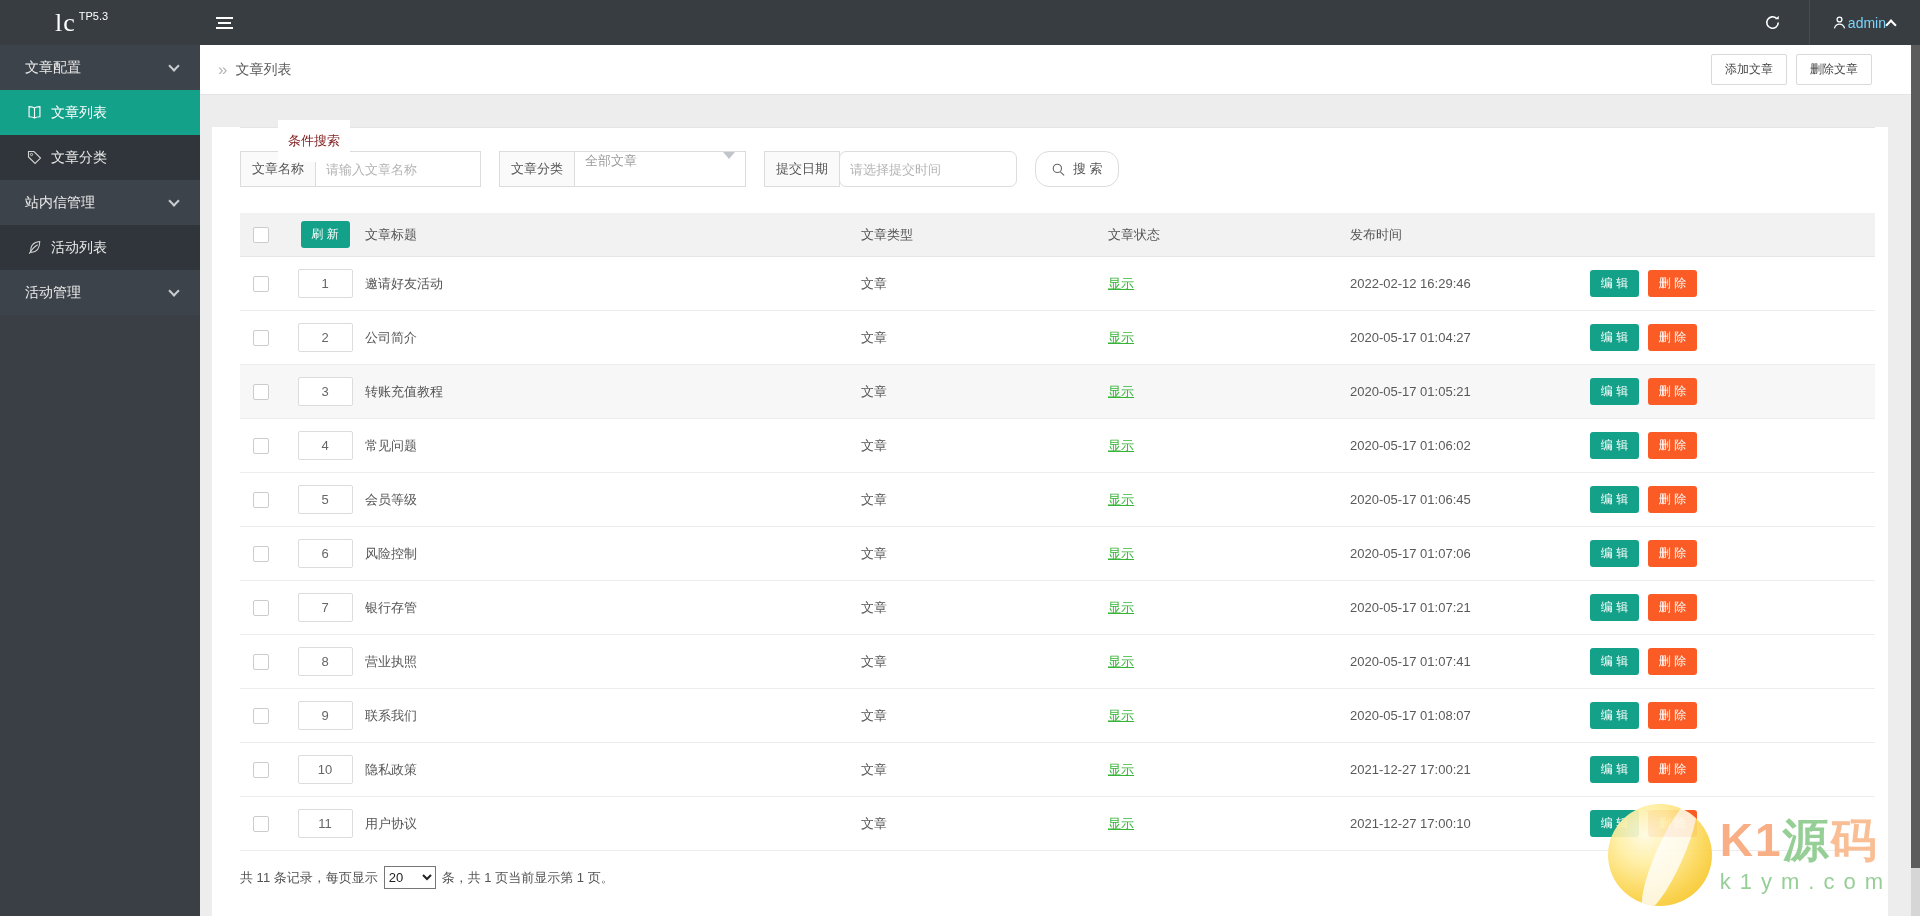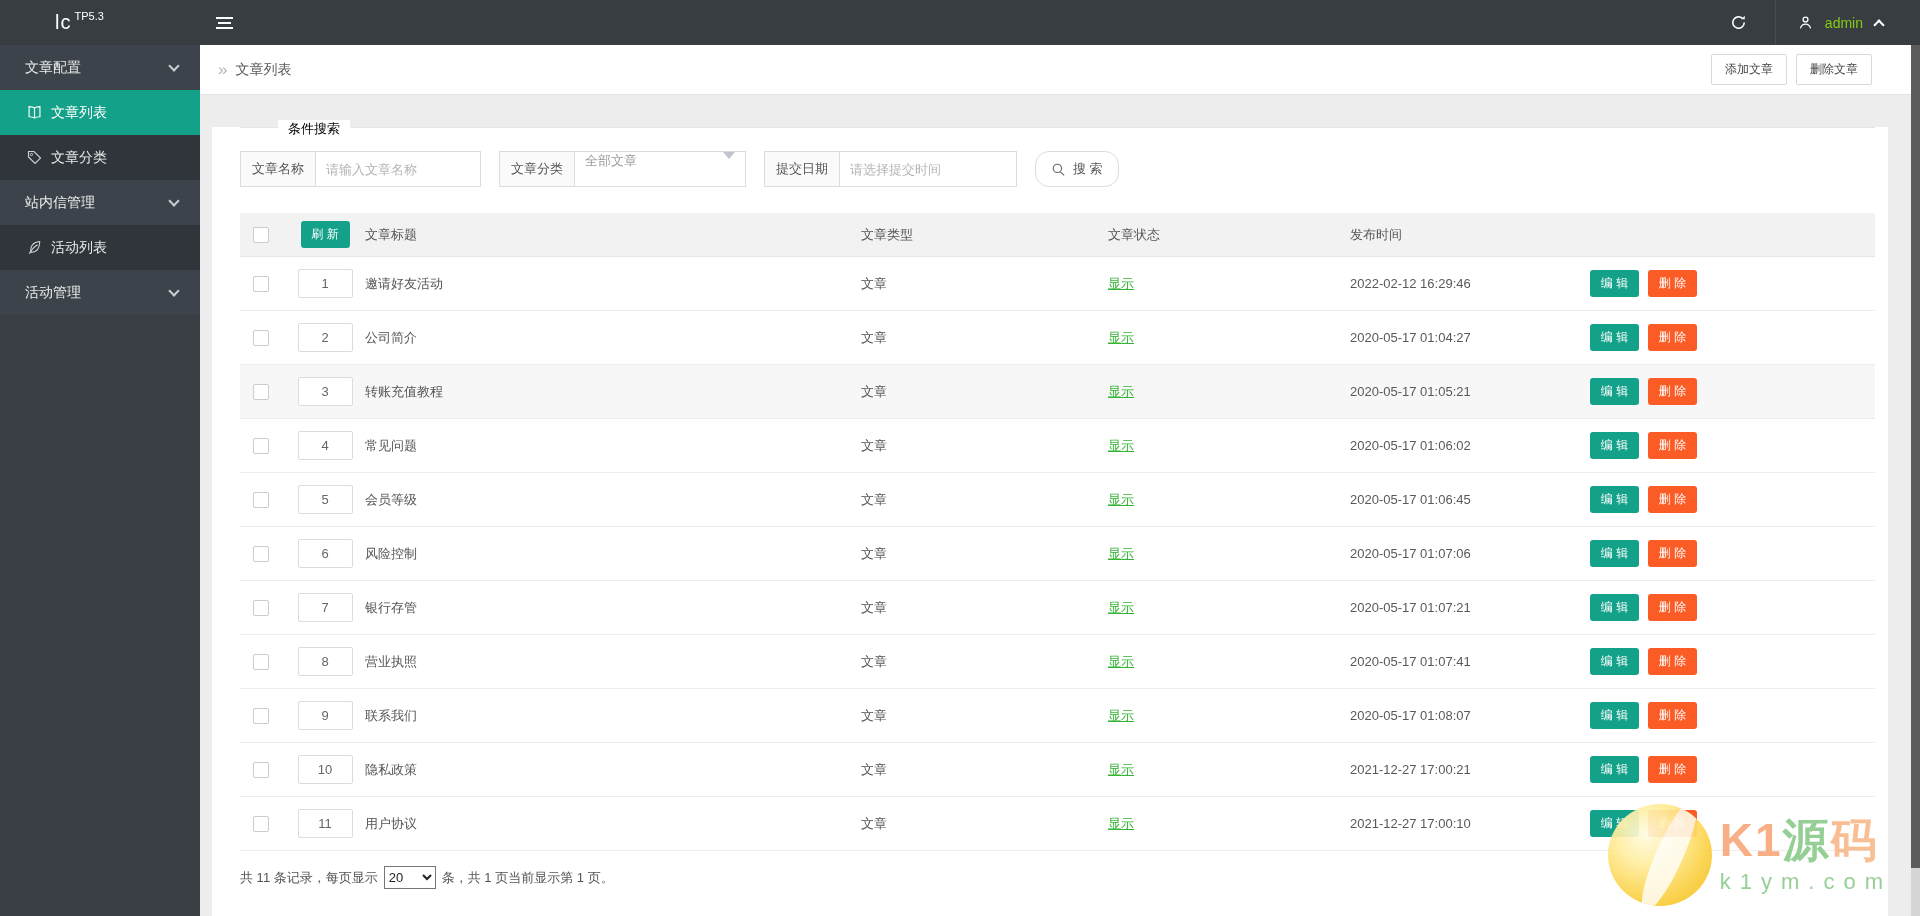--- a/index.html
+++ b/index.html
@@ -2,31 +2,31 @@
 <html><head>
 <meta charset="utf-8">
 <style>
   * { margin:0; padding:0; box-sizing:border-box; }
   html,body { width:1920px; height:916px; overflow:hidden; }
   body { font-family:"Liberation Sans","DejaVu Sans",sans-serif; background:#ededed; position:relative; }
 
   
   .topbar { position:absolute; top:0; left:0; width:1920px; height:45px; background:#373d41; display:flex; align-items:stretch; z-index:30; }
   .logo { width:200px; display:flex; align-items:center; padding-left:55px; color:#fff; }
-  .logo-main { font-size:20px; font-weight:400; letter-spacing:1px; }
+  .logo-main { font-size:26px; font-weight:400; letter-spacing:1px;font-family:Liberation Serif, serif; }
   .logo-sup { font-size:11px; margin-left:3px; margin-top:-14px; }
   .hamburger { width:48px; display:flex; flex-direction:column; justify-content:center; align-items:center; gap:3px; cursor:pointer; margin-right:10px; }
   .hamburger i { display:block; width:17px; height:2px; background:#fff; }
   .hamburger i:nth-child(2){ width:13px; }
   .nav-menu { display:flex; align-items:stretch; }
   .nav-item { display:flex; align-items:center; padding:0 19px; color:#f2f2f2; font-size:14px; cursor:pointer; }
   .nav-item.active { background:#14a189; }
   .topbar-right { margin-left:auto; display:flex; align-items:stretch; }
   .refresh-btn { display:flex; align-items:center; padding:0 28px; cursor:pointer; }
-  .user-box { display:flex; align-items:center; gap:12px; padding:0 37px 0 22px; border-left:1px solid #454c51; color:#84cc16; font-size:14px; cursor:pointer; }
+  .user-box { display:flex; align-items:center; gap:1px; padding:0 25px 0 22px; border-left:1px solid #454c51; color:#7dd3fc; font-size:14px; cursor:pointer; }
 
   
   .chev { display:inline-block; width:8px; height:8px; border-right:2px solid #c9cdd1; border-bottom:2px solid #c9cdd1; }
   .chev.down { transform:rotate(45deg); margin-top:-4px; }
   .chev.up { transform:rotate(-135deg); margin-top:4px; border-color:#fff; }
 
   
   .sidebar { position:absolute; top:45px; left:0; width:200px; height:871px; background:#393f45; z-index:20; }
   .side-item { height:45px; display:flex; align-items:center; padding:0 20px 0 25px; color:#ebebeb; font-size:14px; cursor:pointer; position:relative; }
   .side-item.group { background:#3d434a; }
@@ -40,21 +40,21 @@
   .crumbbar { height:50px; background:#fff; display:flex; align-items:center; padding:0 48px 0 18px; border-bottom:1px solid #e4e4e4; }
   .crumb-arrow { color:#b5b5b5; font-size:17px; margin-right:8px; }
   .crumb-title { color:#5a5a5a; font-size:14px; }
   .crumb-actions { margin-left:auto; display:flex; gap:9px; }
   .btn-plain { background:#fff; border:1px solid #d9d9d9; border-radius:2px; font-size:12px; color:#444; padding:6px 13px; cursor:pointer; font-family:inherit; }
 
   .card { margin:22px 32px 0 12px; background:#fff; height:799px; padding:0 13px 0 28px; }
 
   
   .fieldset { position:relative; margin-top:32px; border-top:1px solid #e5e5e5; padding-top:23px; }
-  .legend { position:absolute; top:-8px; left:38px; background:#fff; padding:0 10px; font-size:13px; color:#000000; }
+  .legend { position:absolute; top:-8px; left:38px; background:#fff; padding:12px 10px; font-size:13px; color:#7f1d1d; }
   .filters { display:flex; align-items:center; gap:18px; }
   .fgroup { display:flex; align-items:stretch; height:36px; }
   .flabel { display:flex; align-items:center; border:1px solid #dcdcdc; background:#fafafa; padding:0 11px; font-size:13px; color:#555; white-space:nowrap; }
   .finput { border:1px solid #dcdcdc; margin-left:-1px; padding:0 10px; font-size:13px; color:#555; width:166px; font-family:inherit; outline:none; background:#fff; }
   .finput::placeholder { color:#b4b4b4; }
   .fselect { display:flex; align-items:flex-start; justify-content:space-between; border:1px solid #dcdcdc; margin-left:-1px; width:172px; padding:0 10px; font-size:13px; color:#9b9b9b; cursor:pointer; background:#fff; }
   .caret-down { width:0; height:0; border-left:6px solid transparent; border-right:6px solid transparent; border-top:7px solid #c2c6cc; }
   .btn-search { display:flex; align-items:center; gap:7px; height:36px; border:1px solid #dcdcdc; background:#fff; border-radius:14px; padding:0 15px; font-size:13px; color:#555; cursor:pointer; font-family:inherit; }
 
   
@@ -192,21 +192,21 @@
         </div>
         <div class="fgroup">
           <span class="flabel">文章分类</span>
           <div class="fselect">
             <span>全部文章</span>
             <span class="caret-down"></span>
           </div>
         </div>
         <div class="fgroup">
           <span class="flabel">提交日期</span>
-          <input class="finput" type="text" style="width: 178px;" placeholder="请选择提交时间">
+          <input class="finput" type="text" style="width: 178px; border-radius: 7px;" placeholder="请选择提交时间">
         </div>
         <button class="btn-search">
           <span style="display:flex;">
             <svg width="15" height="15" viewBox="0 0 16 16">
                 <circle cx="6.8" cy="6.8" r="4.4" fill="none" stroke="#666" stroke-width="1.2"></circle>
                 <path d="M10 10.6l4 3.6" stroke="#666" stroke-width="1.2"></path>
               </svg>
           </span>
           <span>搜 索</span>
         </button>

